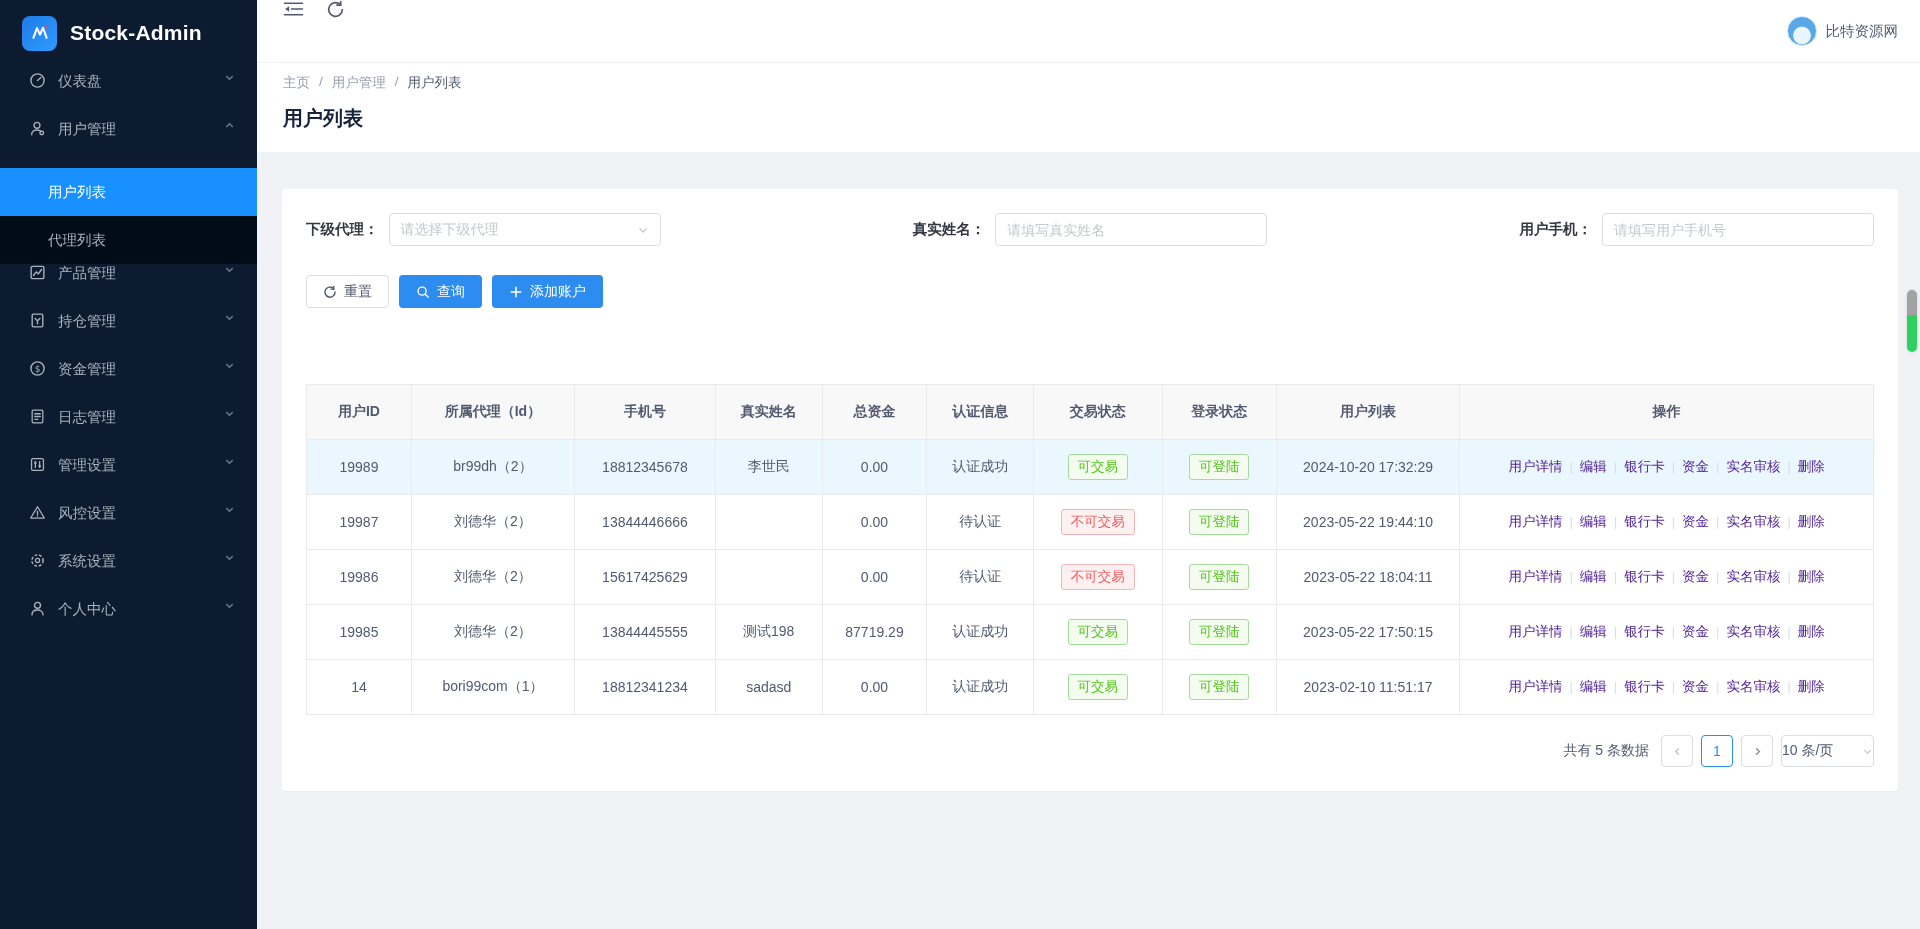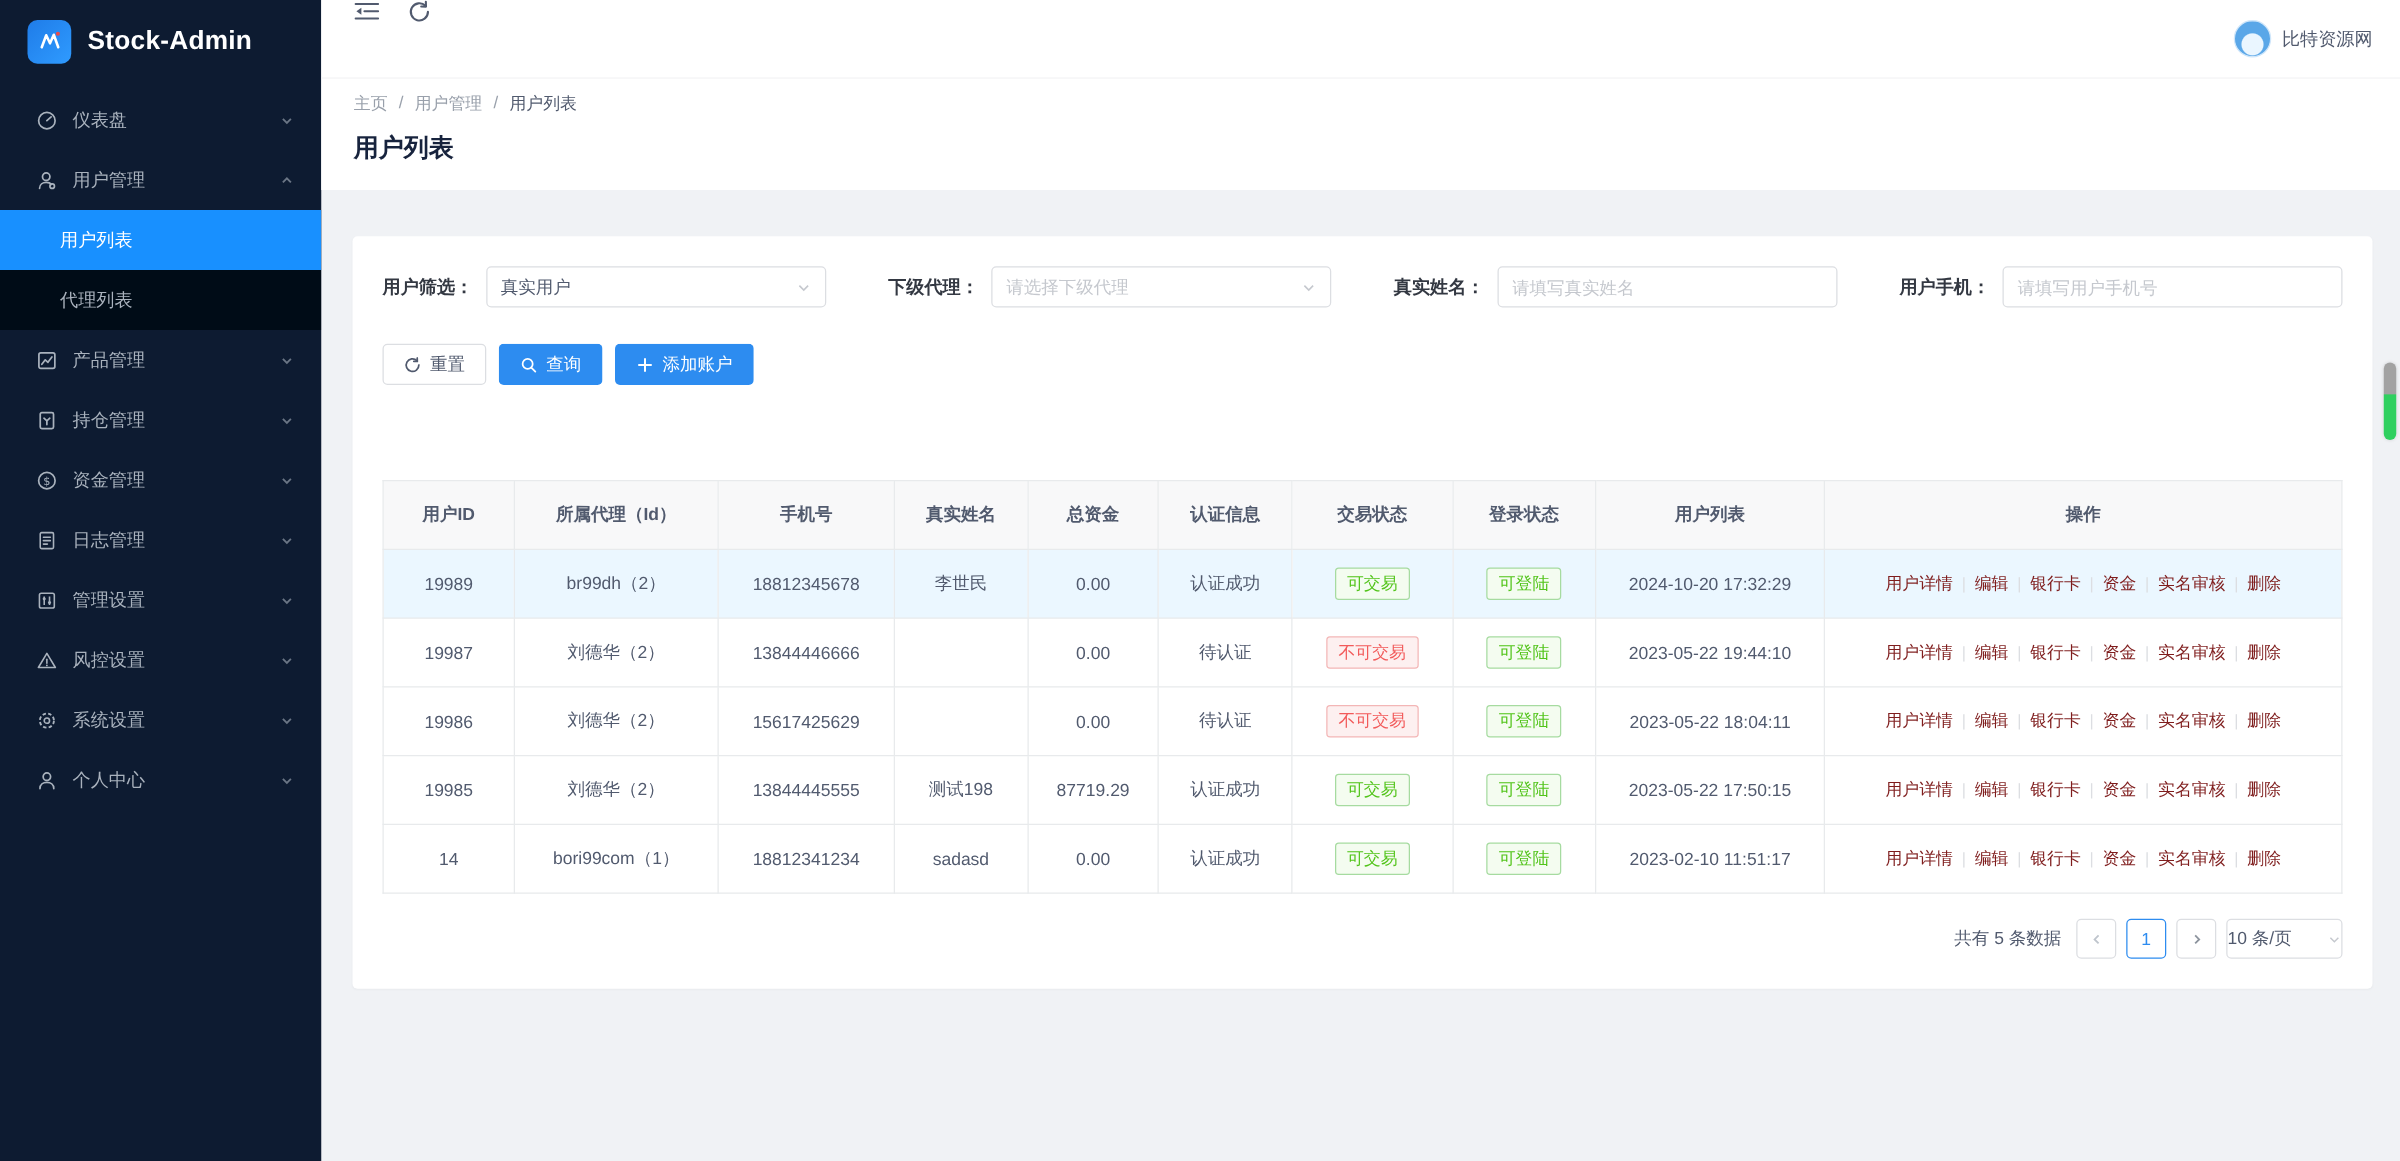--- a/index.html
+++ b/index.html
@@ -11,21 +11,21 @@
   }
   svg { display:block; }
 
   
   .sidebar { width:257px; min-width:257px; height:929px; background:#0d1b31; overflow:hidden; }
   .logo { height:66px; display:flex; align-items:center; padding-left:22px; gap:13px; }
   .logo-icon { width:35px; height:35px; border-radius:8px; background:linear-gradient(135deg,#1f7ce8,#2f9bff);
     display:flex; align-items:center; justify-content:center; }
   .logo-text { font-size:21px; font-weight:bold; color:#ffffff; letter-spacing:.2px; }
   .menu { padding-top:6px; }
-  .menu-item { height:48px; display:flex; align-items:center; padding:0 22px 0 28px;
+  .menu-item { height:48px; display:flex; align-items:flex-start; padding:0 22px 0 28px;
     font-size:14.5px; color:#a9b2bd; cursor:pointer; }
   .mi-icon { width:18px; margin-right:12px; display:flex; justify-content:center; }
   .mi-label { flex:1; }
   .chev { opacity:.6; }
   .submenu { background:#000c17; }
   .submenu-item { height:48px; display:flex; align-items:center; padding-left:48px;
     font-size:14.5px; color:#a9b2bd; cursor:pointer; }
   .submenu-item.active { background:#1890ff; color:#ffffff; }
 
   
@@ -68,21 +68,21 @@
 
   
   .table-wrap { margin-top:76px; }
   table { width:100%; border-collapse:collapse; table-layout:fixed; font-size:14px; color:#515a6e; }
   th,td { border:1px solid #e8eaec; height:55px; text-align:center; padding:0 6px; overflow:hidden; }
   th { background:#f8f8f9; font-weight:bold; color:#515a6e; }
   tr.hl td { background:#ebf7ff; }
   .tag { display:inline-block; padding:3px 9px; border:1px solid; border-radius:3px; font-size:13.5px; line-height:1.4; }
   .tag-green { color:#52c41a; border-color:#a6dba0; background:#f4fcf0; }
   .tag-red { color:#f25a5a; border-color:#f3b6b6; background:#fdf0f0; }
-  .ops a { color:#7f1d1d; text-decoration:none; font-size:13.5px; white-space:nowrap; }
+  .ops a { color:#4c1d95; text-decoration:none; font-size:13.5px; white-space:nowrap; }
   .op-sep { color:#dcdee2; margin:0 7px; font-size:13px; }
 
   
   .pagination { margin-top:20px; display:flex; justify-content:flex-end; align-items:center; gap:8px; }
   .pg-total { font-size:14px; color:#515a6e; margin-right:4px; }
   .pg-btn { width:32px; height:32px; border:1px solid #dcdee2; border-radius:4px; background:#fff;
     display:flex; align-items:center; justify-content:center; cursor:pointer; color:#bfc5cd; }
   .pg-btn.pg-next { color:#8d949e; }
   .pg-current { width:32px; height:32px; border:1px solid #2d8cf0; border-radius:4px; background:#fff;
     display:flex; align-items:center; justify-content:center; color:#2d8cf0; font-size:14px; cursor:pointer; }
@@ -304,31 +304,20 @@
       <span>/</span>
       <span class="current">用户列表</span>
     </div>
     <div class="page-title">用户列表</div>
   </div>
 
   <div class="content">
     <div class="card">
 
       <div class="filters">
-        <div class="fgroup">
-          <span class="flabel">用户筛选：</span>
-          <div class="control">
-            <span class="value">真实用户</span>
-            <span class="sel-chev">
-              <svg width="12" height="12" viewBox="0 0 12 12" fill="none" stroke="currentColor" stroke-width="1.3">
-                  <path d="M2.5 4.5 L6 8 L9.5 4.5"></path>
-                </svg>
-            </span>
-          </div>
-        </div>
         <div class="fgroup">
           <span class="flabel">下级代理：</span>
           <div class="control">
             <span class="ph">请选择下级代理</span>
             <span class="sel-chev">
               <svg width="12" height="12" viewBox="0 0 12 12" fill="none" stroke="currentColor" stroke-width="1.3">
                   <path d="M2.5 4.5 L6 8 L9.5 4.5"></path>
                 </svg>
             </span>
           </div>

